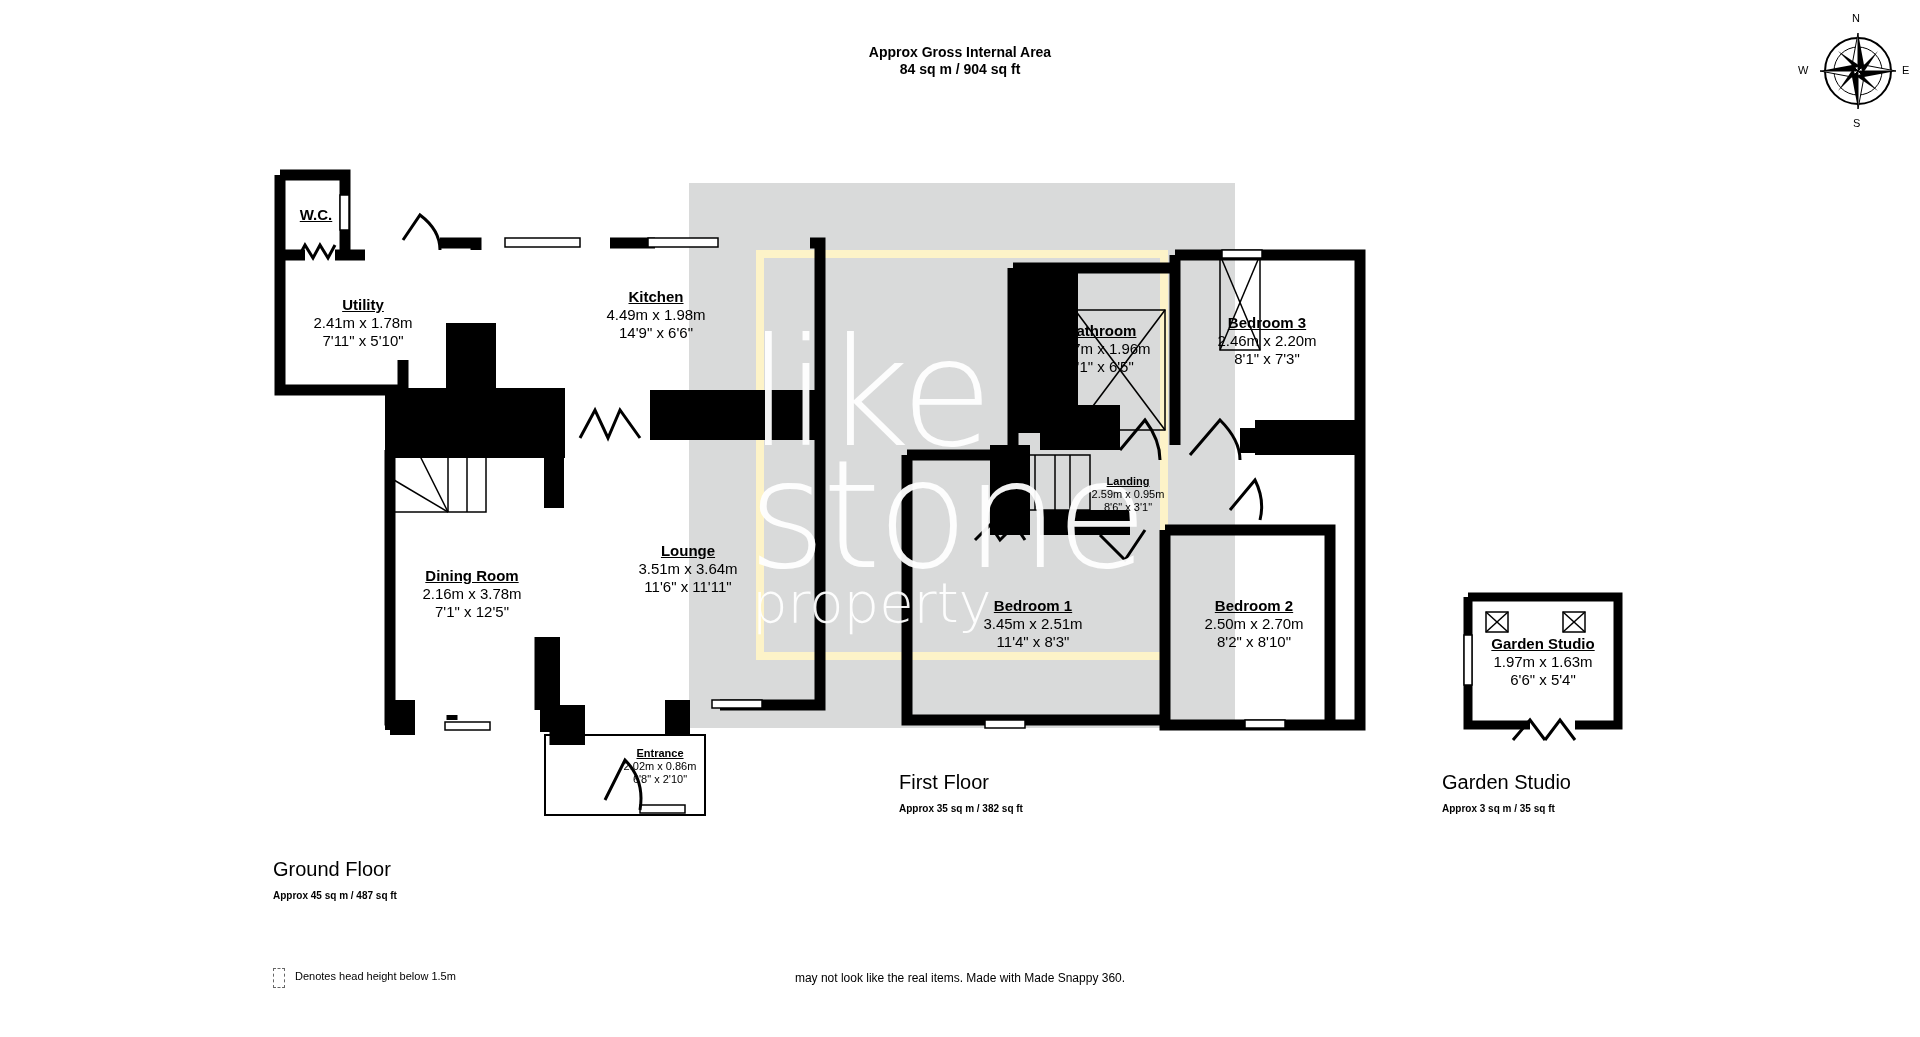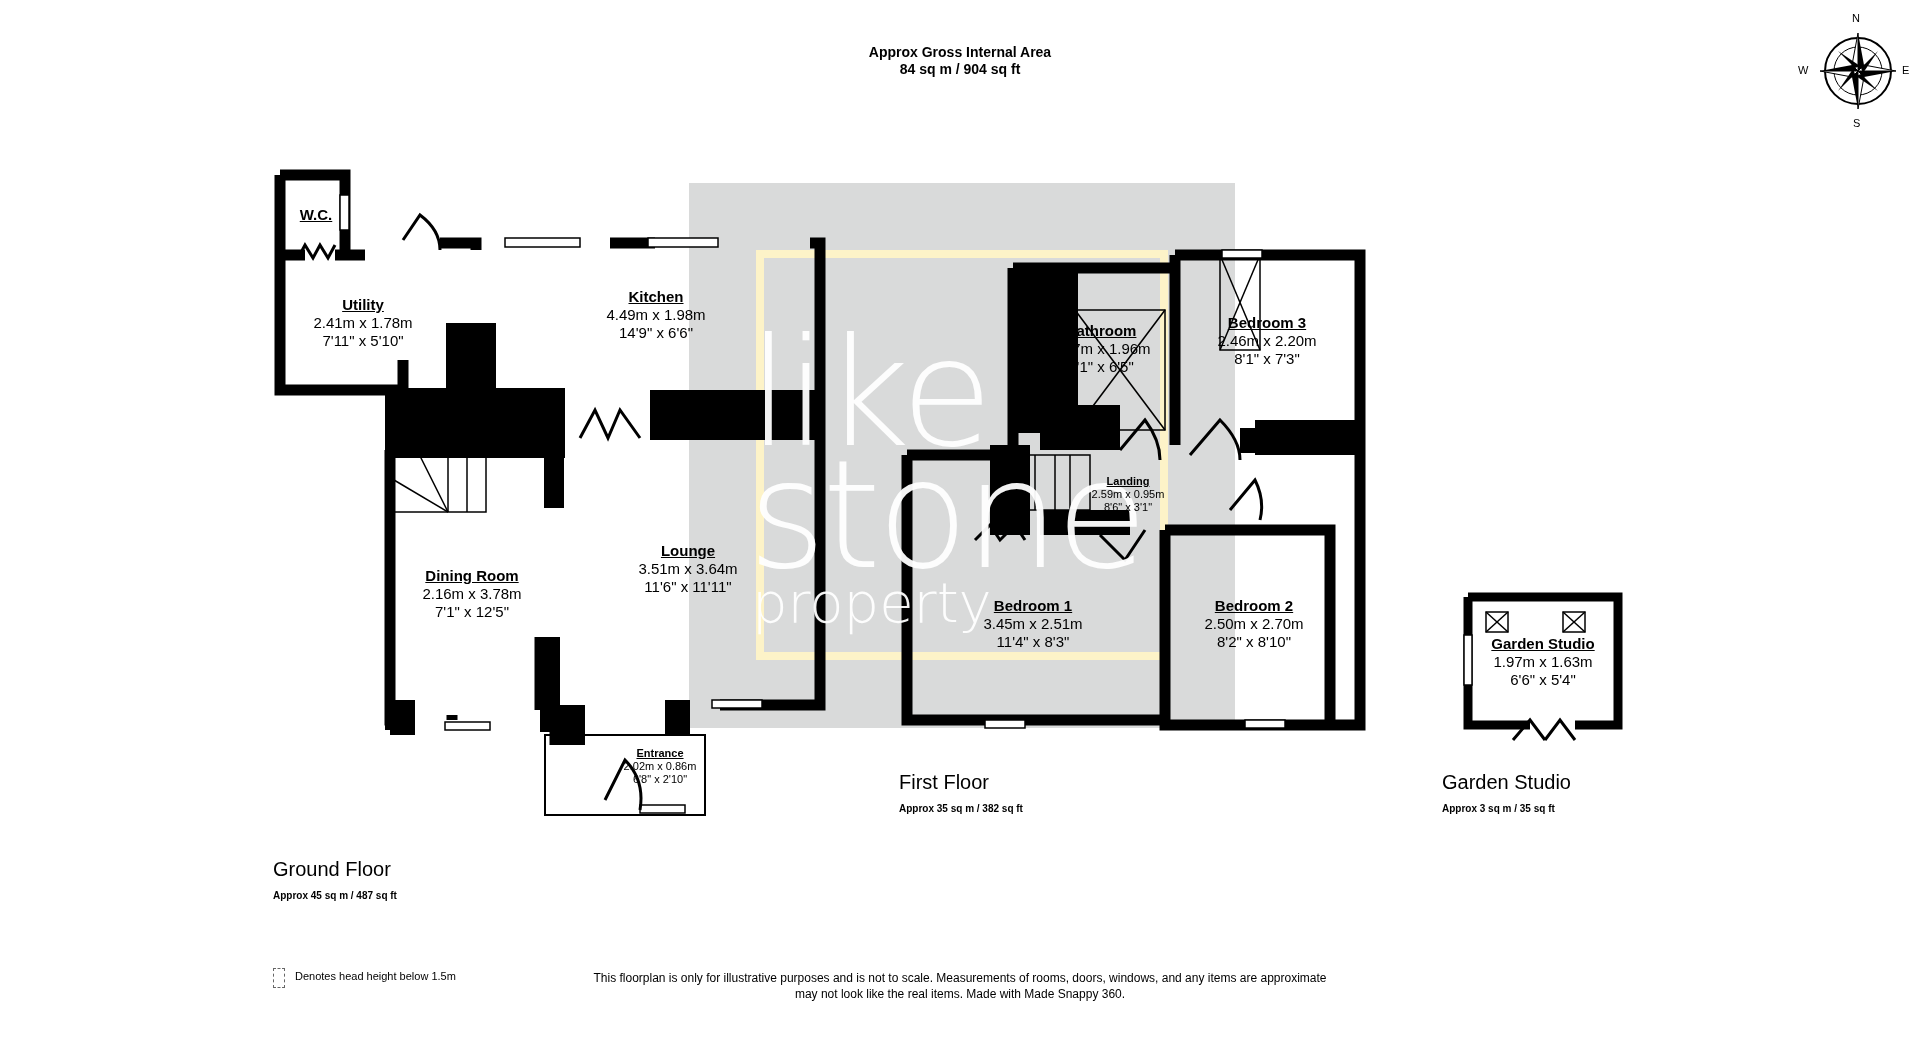--- a/index.html
+++ b/index.html
@@ -233,15 +233,14 @@
 
 <div class="floor-label" style="left:1442px;top:770px;">Garden Studio</div>
 <div class="floor-area" style="left:1442px;top:800px;">Approx 3 sq m / 35 sq ft</div>
 
 <div class="legend">
   <span class="box"></span>
   <span>Denotes head height below 1.5m</span>
 </div>
 
 <div class="disclaimer">
-  <div>This floorplan is only for illustrative purposes and is not to scale. Measurements of rooms, doors, windows, and any items are approximate</div>
   <div>may not look like the real items. Made with Made Snappy 360.</div>
 </div>
 
 </body></html>

